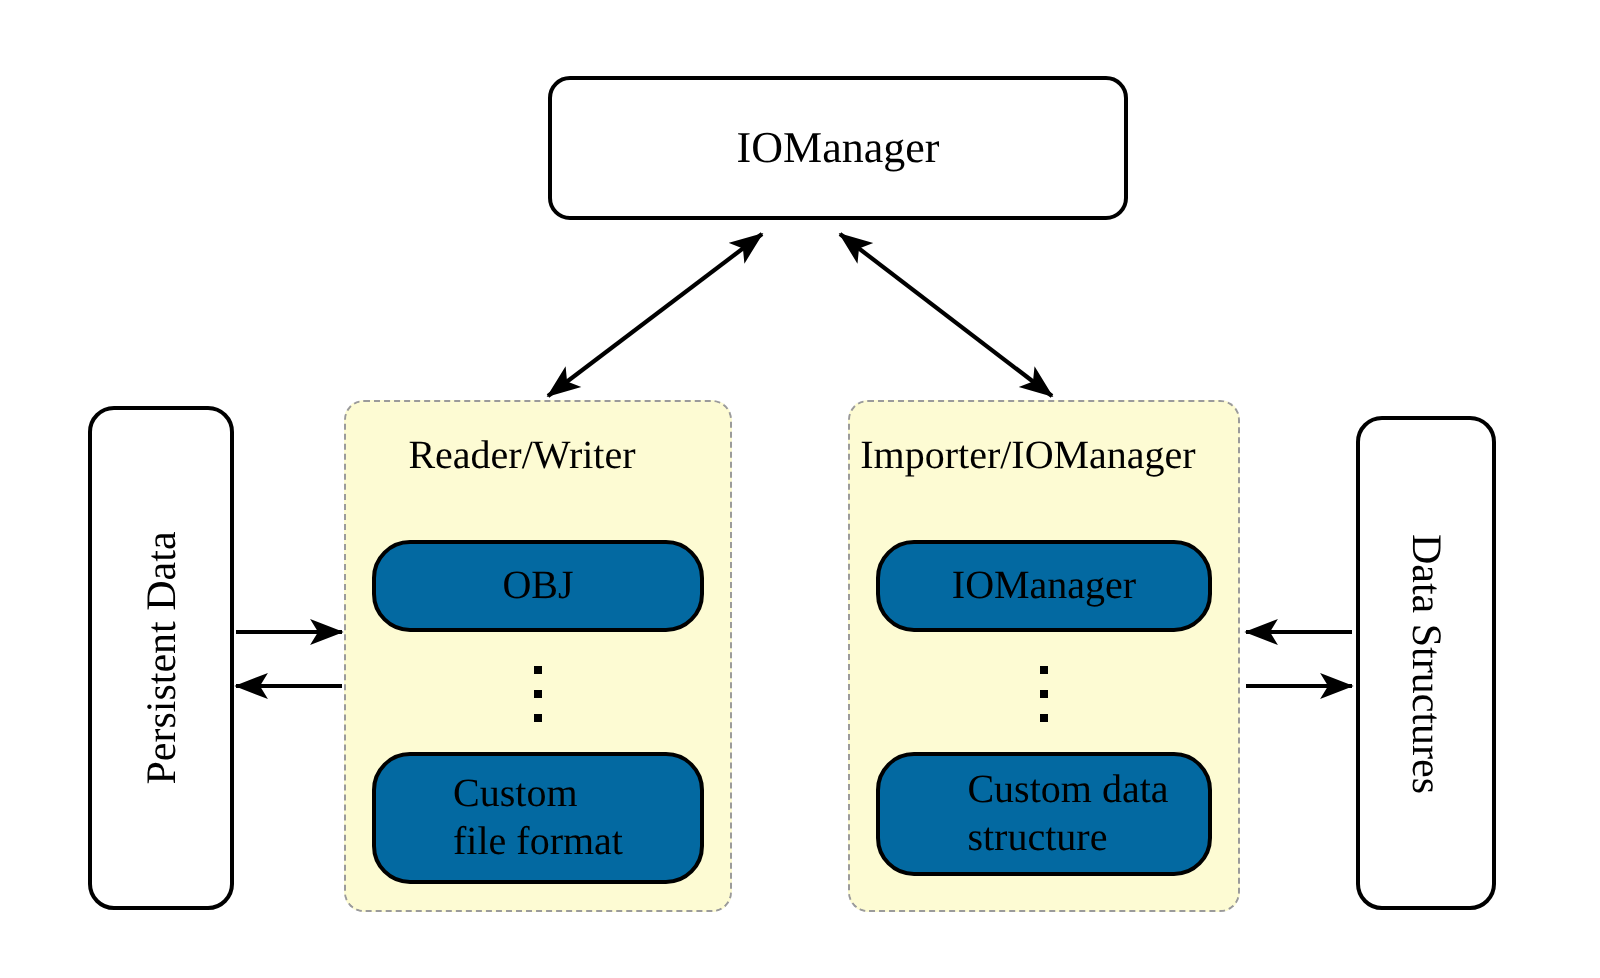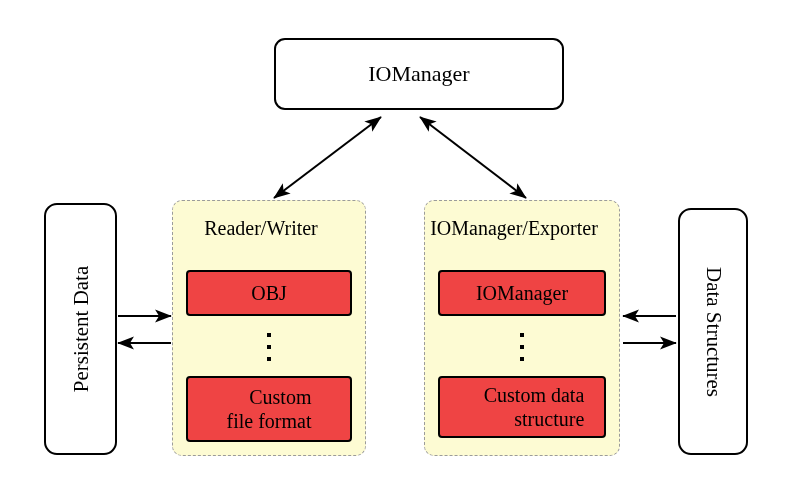--- a/index.html
+++ b/index.html
@@ -87,26 +87,26 @@
     text-align: center;
     font-size: 20px;
     white-space: nowrap;
   }
 
   
   .item-box {
     position: absolute;
     box-sizing: border-box;
     border: 2.6px solid #000000;
-    border-radius: 4px;
-    background: #ef4444;
+    border-radius: 19px;
+    background: #0369a1;
     display: flex;
     align-items: center;
     justify-content: center;
-    text-align: right;
+    text-align: left;
     font-size: 20px;
     line-height: 1.2;
   }
   #item-obj { left: 186px; top: 270px; width: 166px; height: 46px; }
   #item-custom-file { left: 186px; top: 376px; width: 166px; height: 66px; }
   #item-openmesh { left: 438px; top: 270px; width: 168px; height: 46px; }
   #item-custom-struct { left: 438px; top: 376px; width: 168px; height: 62px; padding-left: 24px; }
 
   
   .vdots {
@@ -182,21 +182,21 @@
   </div>
 
   <div class="item-box" id="item-custom-file">
     <span>
       <span>Custom</span><br>
       <span>file format</span>
     </span>
   </div>
 
   <div class="group-panel" id="group-importer-exporter">
-    <div class="group-title">IOManager/Exporter</div>
+    <div class="group-title">Importer/IOManager</div>
   </div>
 
   <div class="item-box" id="item-openmesh">
     <span>IOManager</span>
   </div>
 
   <div class="vdots" id="dots-right">
     <span></span>
     <span></span>
     <span></span>

